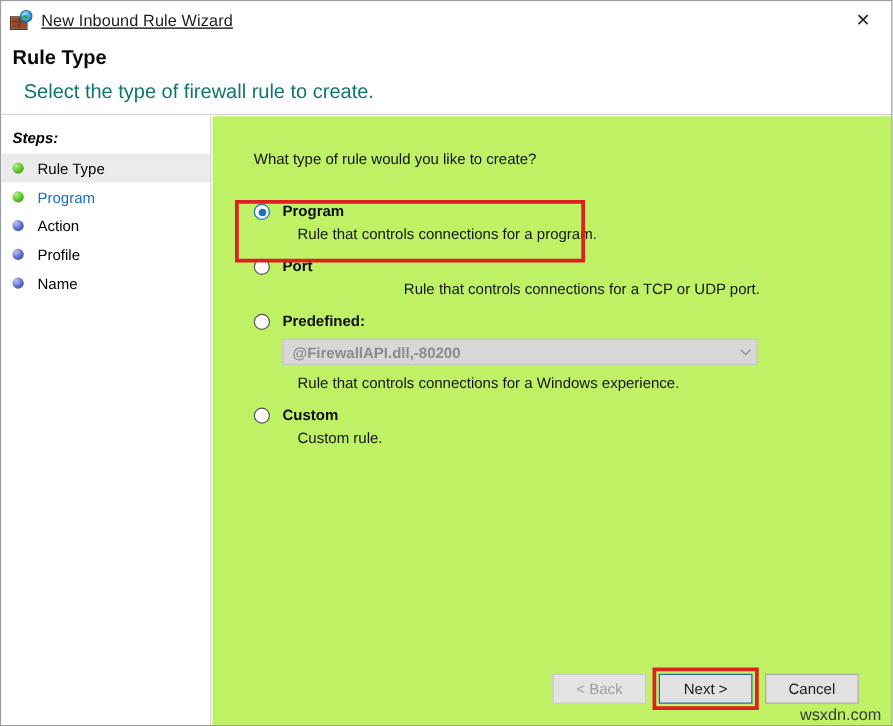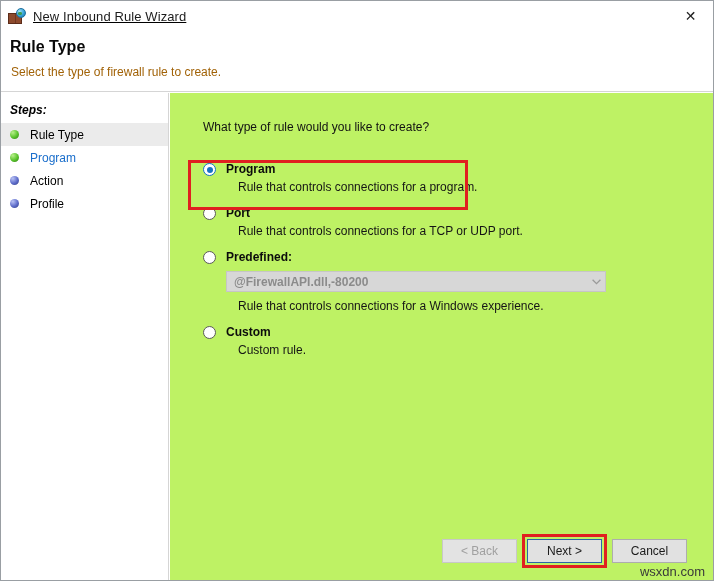--- a/index.html
+++ b/index.html
@@ -106,23 +106,23 @@
   }
   .header-title {
     position: absolute;
     left: 9px; top: 6px;
     font-size: 16px;
     font-weight: bold;
     color: #0a0a0a;
   }
   .header-sub {
     position: absolute;
-    left: 10px; top: 33px;
-    font-size: 12px;
-    color: #a16207;
+    left: 18px; top: 33px;
+    font-size: 16px;
+    color: #0f766e;
   }
 
   
   .sidebar {
     position: absolute;
     left: 0; top: 92px;
     width: 168px;
     height: 487px;
     background: #ffffff;
     border-right: 1px solid #d5d5d5;
@@ -346,37 +346,41 @@
     <div class="step">
       <span class="step-bullet pending"></span>
       <span class="step-label">Action</span>
     </div>
 
     <div class="step">
       <span class="step-bullet pending"></span>
       <span class="step-label">Profile</span>
     </div>
 
+    <div class="step">
+      <span class="step-bullet pending"></span>
+      <span class="step-label">Name</span>
+    </div>
   </div>
 
   <div class="main">
 
     <div class="question">What type of rule would you like to create?</div>
 
     <div class="options">
 
       <div class="option-row" style="margin-bottom:12px;">
         <div class="option-head">
           <span class="radio checked"></span>
           <span class="option-title">Program</span>
         </div>
         <div class="option-desc">Rule that controls connections for a program.</div>
       </div>
 
-      <div class="option-row" style="margin-bottom:12px;">
+      <div class="option-row" style="margin-bottom:12px;text-align:center;">
         <div class="option-head">
           <span class="radio"></span>
           <span class="option-title">Port</span>
         </div>
         <div class="option-desc">Rule that controls connections for a TCP or UDP port.</div>
       </div>
 
       <div class="option-row" style="margin-bottom:12px;">
         <div class="option-head">
           <span class="radio"></span>

